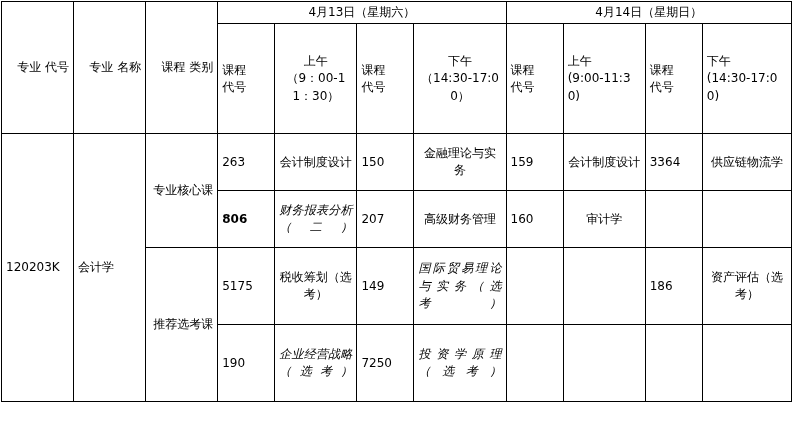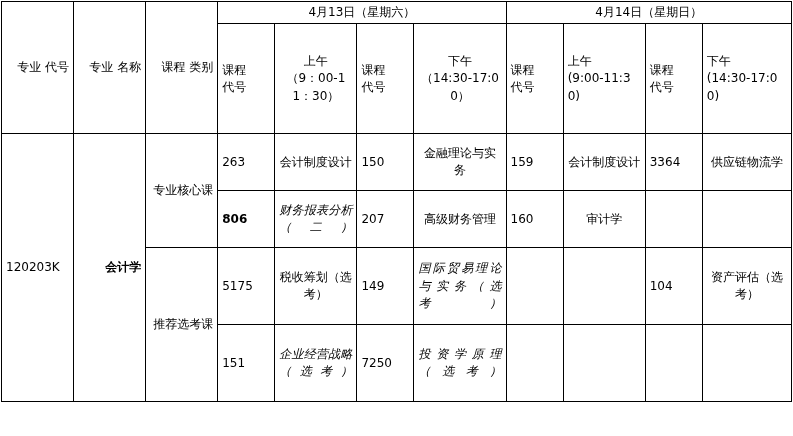--- a/index.html
+++ b/index.html
@@ -39,21 +39,21 @@
   }
   .sub-hdr {
     text-align: left;
     vertical-align: middle;
   }
   .sub-hdr .l1 { display: block; }
   .sub-hdr .l2 { display: block; }
   .sub-hdr.center { text-align: center; }
   
   .code-cell { text-align: left; margin-left: 40px; }
-  .name-cell { text-align: right; font-weight: bold; }
+  .name-cell { text-align: left; }
   .cat-cell  { text-align: right; }
   .txt-cell  { text-align: center; }
   .num-cell  { text-align: left; }
   .justify {
     text-align: justify;
     text-align-last: justify;
     font-style: italic;
   }
   
   col.c-major-code { width: 72px; }
@@ -165,26 +165,26 @@
     </tr>
 
     <tr>
       <td class="cat-cell" rowspan="2">推荐选考课</td>
       <td class="num-cell" style="height:72px;">5175</td>
       <td class="txt-cell">税收筹划（选考）</td>
       <td class="num-cell">149</td>
       <td class="txt-cell justify">国际贸易理论与实务（选考）</td>
       <td class="num-cell"></td>
       <td class="txt-cell"></td>
-      <td class="num-cell">104</td>
+      <td class="num-cell">186</td>
       <td class="txt-cell">资产评估（选考）</td>
     </tr>
 
     <tr>
-      <td class="num-cell" style="height:72px;">151</td>
+      <td class="num-cell" style="height:72px;">190</td>
       <td class="txt-cell justify">企业经营战略（选考）</td>
       <td class="num-cell">7250</td>
       <td class="txt-cell justify">投资学原理（选考）</td>
       <td class="num-cell"></td>
       <td class="txt-cell"></td>
       <td class="num-cell"></td>
       <td class="txt-cell"></td>
     </tr>
   </tbody>
 </table>

